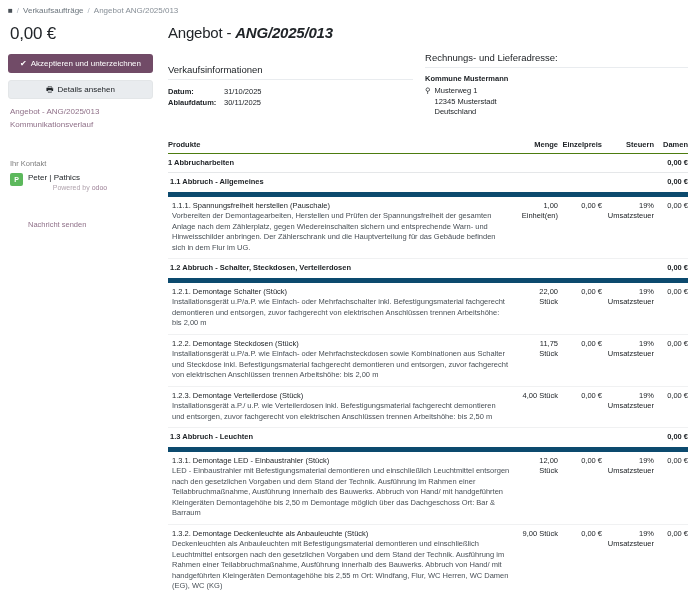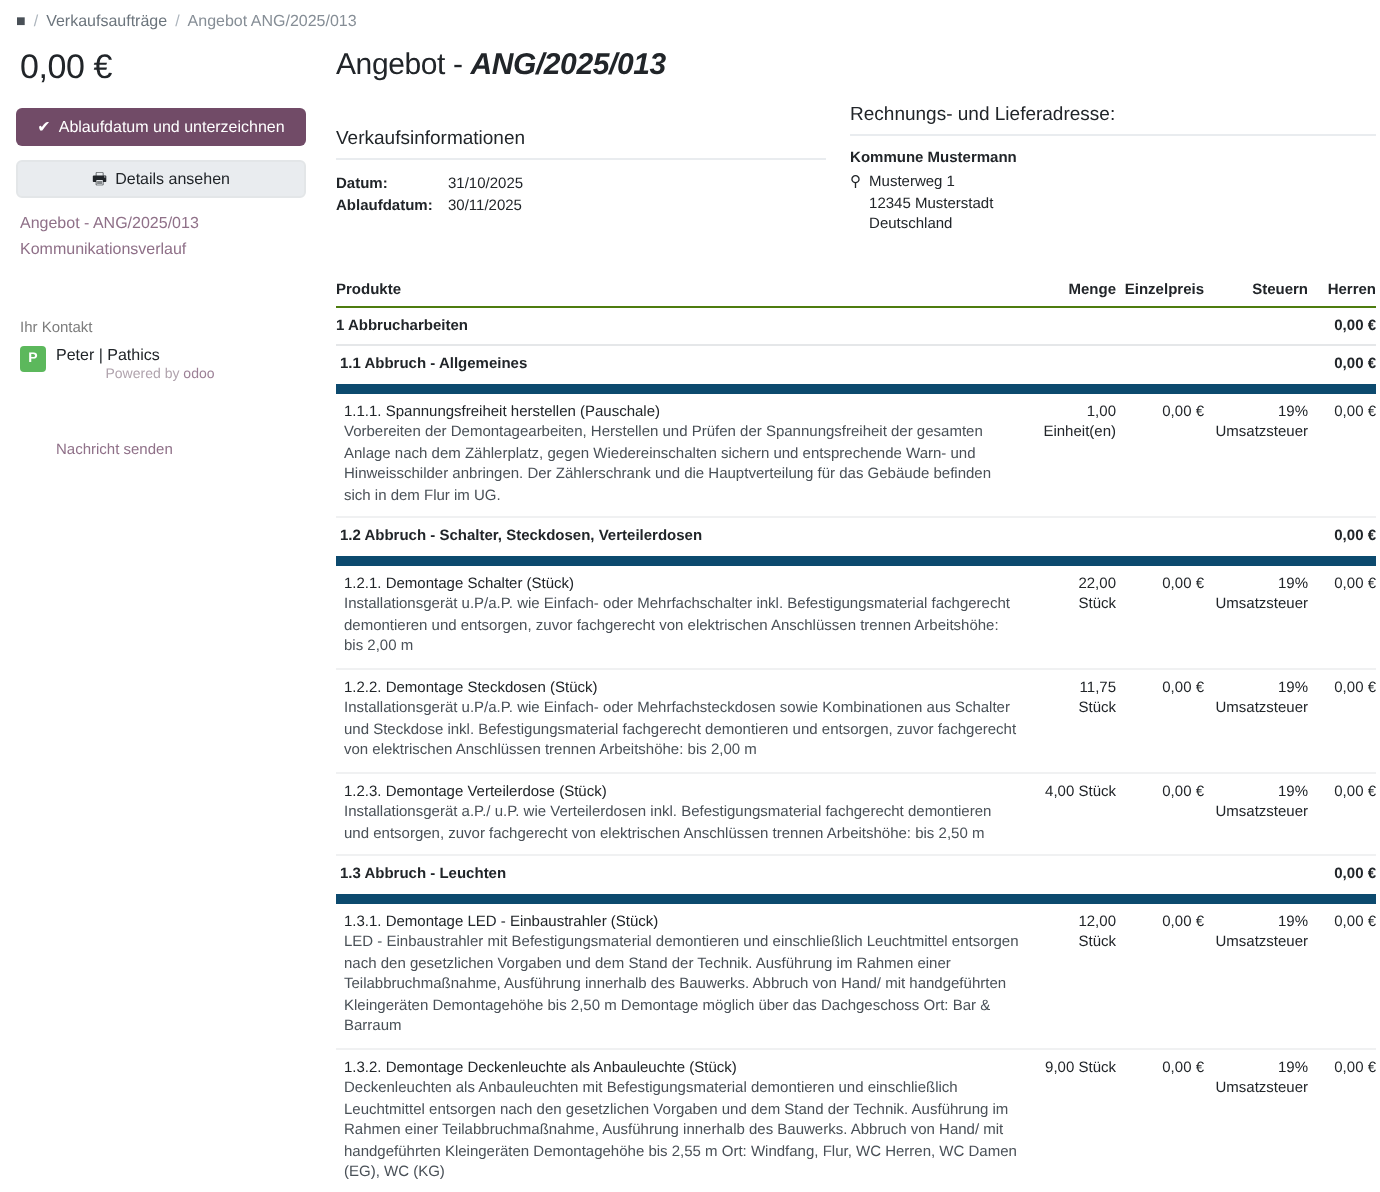--- a/index.html
+++ b/index.html
@@ -157,21 +157,21 @@
     <span class="crumb-link">Verkaufsaufträge</span>
     <span class="sep">/</span>
     <span class="crumb-cur">Angebot ANG/2025/013</span>
   </div>
 
   <aside class="sidebar">
     <div class="amount">0,00 €</div>
 
     <div class="btn btn-primary">
       <span class="ic">✔</span>
-      <span>Ablaufdatum und unterzeichnen</span>
+      <span>Akzeptieren und unterzeichnen</span>
     </div>
 
     <div class="btn btn-secondary">
       <span class="ic">🖶</span>
       <span>Details ansehen</span>
     </div>
 
     <div class="side-links">
       <a href="#">Angebot - ANG/2025/013</a>
       <a href="#">Kommunikationsverlauf</a>
@@ -224,21 +224,21 @@
       </div>
     </div>
 
     <table class="products">
       <thead>
         <tr>
           <th class="c-name">Produkte</th>
           <th class="c-qty">Menge</th>
           <th class="c-price">Einzelpreis</th>
           <th class="c-tax">Steuern</th>
-          <th class="c-amt">Herren</th>
+          <th class="c-amt">Damen</th>
         </tr>
       </thead>
       <tbody id="tbody">
           <tr class="section lvl1">
             <td class="c-name">1 Abbrucharbeiten</td>
             <td class="c-qty"></td>
             <td class="c-price"></td>
             <td class="c-tax"></td>
             <td class="c-amt">0,00 €</td>
           </tr>

